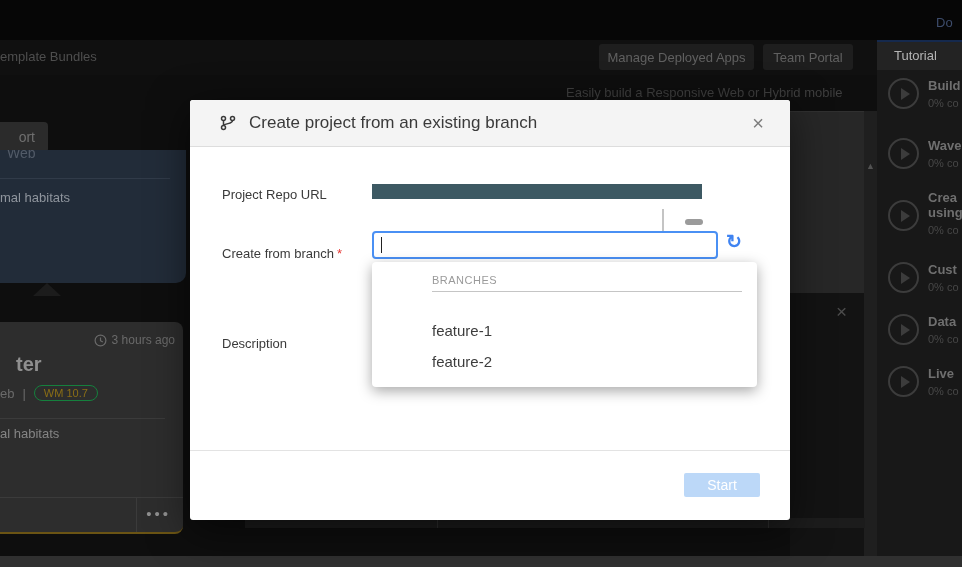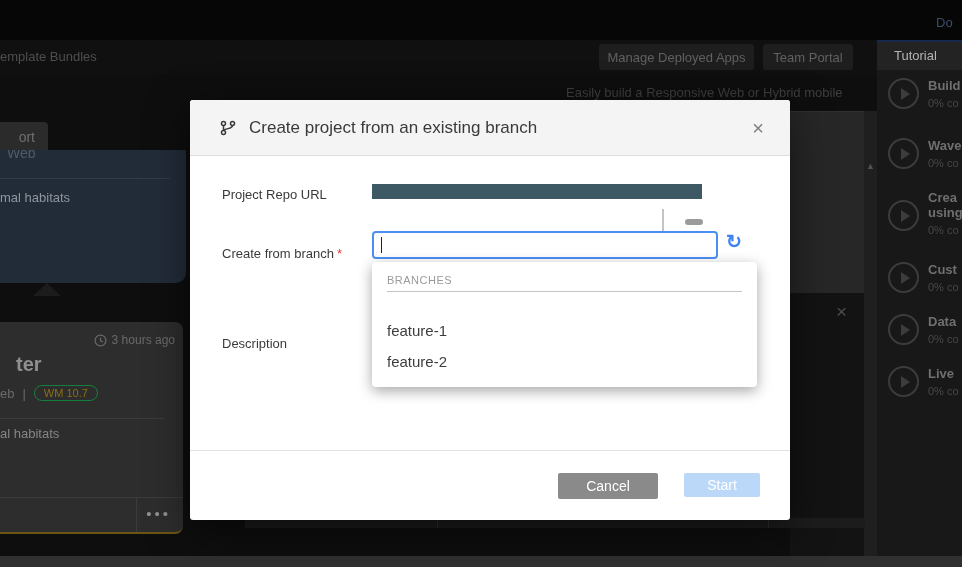--- a/index.html
+++ b/index.html
@@ -72,21 +72,21 @@
   .scroll-up { position:absolute; left:0; top:50px; width:13px; text-align:center;
                font-size:9px; color:#525252; cursor:pointer; }
   .behind-bar { left:245px; top:518px; width:620px; height:10px; background:#1c1c1c; }
   .behind-bar-div1 { position:absolute; left:192px; top:0; width:1px; height:10px; background:#2f2f2f; }
   .behind-bar-div2 { position:absolute; left:523px; top:0; width:1px; height:10px; background:#2f2f2f; }
   .status-bar { left:0; top:556px; width:962px; height:11px; background:#303030; }
 
   
   .modal { left:190px; top:100px; width:600px; height:420px; background:#fff;
            border-radius:3px; box-shadow:0 10px 40px rgba(0,0,0,0.55); z-index:10; }
-  .modal-header { position:absolute; left:0; top:0; width:600px; height:56px;
+  .modal-header { position:absolute; left:0; top:0; width:600px; height:47px;
                   background:#f4f4f4; border-bottom:1px solid #dddddd;
                   border-radius:3px 3px 0 0; display:flex; align-items:center;
                   padding:0 26px 0 30px; }
   .branch-icon { margin-right:13px; display:flex; }
   .modal-title { flex:1; font-size:17px; color:#3a3a3a; }
   .modal-close { font-size:20px; color:#7d7d7d; cursor:pointer; line-height:1; }
 
   .field-label { position:absolute; left:32px; font-size:13px; color:#3a3a3a; }
   .req { color:#e53935; margin-left:3px; }
   .url-selection { position:absolute; left:182px; top:84px; width:330px; height:15px; background:#3d5963; }
@@ -98,21 +98,21 @@
                   font-size:14px; font-family:inherit; outline:none; color:#333; }
   .caret { position:absolute; left:191px; top:137px; width:1px; height:16px; background:#222; }
   .refresh-btn { position:absolute; left:536px; top:132px; font-size:19px; font-weight:bold;
                  color:#3f83f1; background:none; border:none; cursor:pointer; line-height:1;
                  font-family:inherit; }
   .desc-textarea { position:absolute; left:182px; top:230px; width:346px; height:43px;
                    border:1px solid #c9c9c9; border-radius:4px; z-index:1; background:#fff;
                    resize:none; font-family:inherit; outline:none; }
   .dropdown { position:absolute; left:182px; top:162px; width:385px; background:#fff;
               border-radius:4px; box-shadow:0 4px 14px rgba(0,0,0,0.35); z-index:5;
-              padding-bottom:10px; }
+              padding-bottom:10px;padding-left:45px; }
   .dd-header { padding:12px 15px 5px; font-size:11px; color:#9a9a9a; letter-spacing:0.5px; }
   .dd-divider { margin:0 15px; border-bottom:1px solid #c5c5c5; }
   .dd-list { margin-top:23px; }
   .dd-item { padding:7px 15px; font-size:15px; color:#3d3d3d; cursor:pointer; }
 
   .modal-footer { position:absolute; left:0; top:350px; width:600px; height:70px;
                   border-top:1px solid #e3e3e3; }
   .cancel-btn { position:absolute; left:368px; top:22px; width:100px; height:26px;
                 background:#8a8a8a; color:#fff; border:none; border-radius:2px;
                 font-size:14px; cursor:pointer; font-family:inherit; }
@@ -267,18 +267,17 @@
     <div class="dropdown">
       <div class="dd-header">BRANCHES</div>
       <div class="dd-divider"></div>
       <div class="dd-list">
         <div class="dd-item">feature-1</div>
         <div class="dd-item">feature-2</div>
       </div>
     </div>
 
     <div class="modal-footer">
-      <button class="cancel-btn">Cancel</button>
       <button class="start-btn">Start</button>
     </div>
   </div>
 
 </div>
 
 </body></html>

